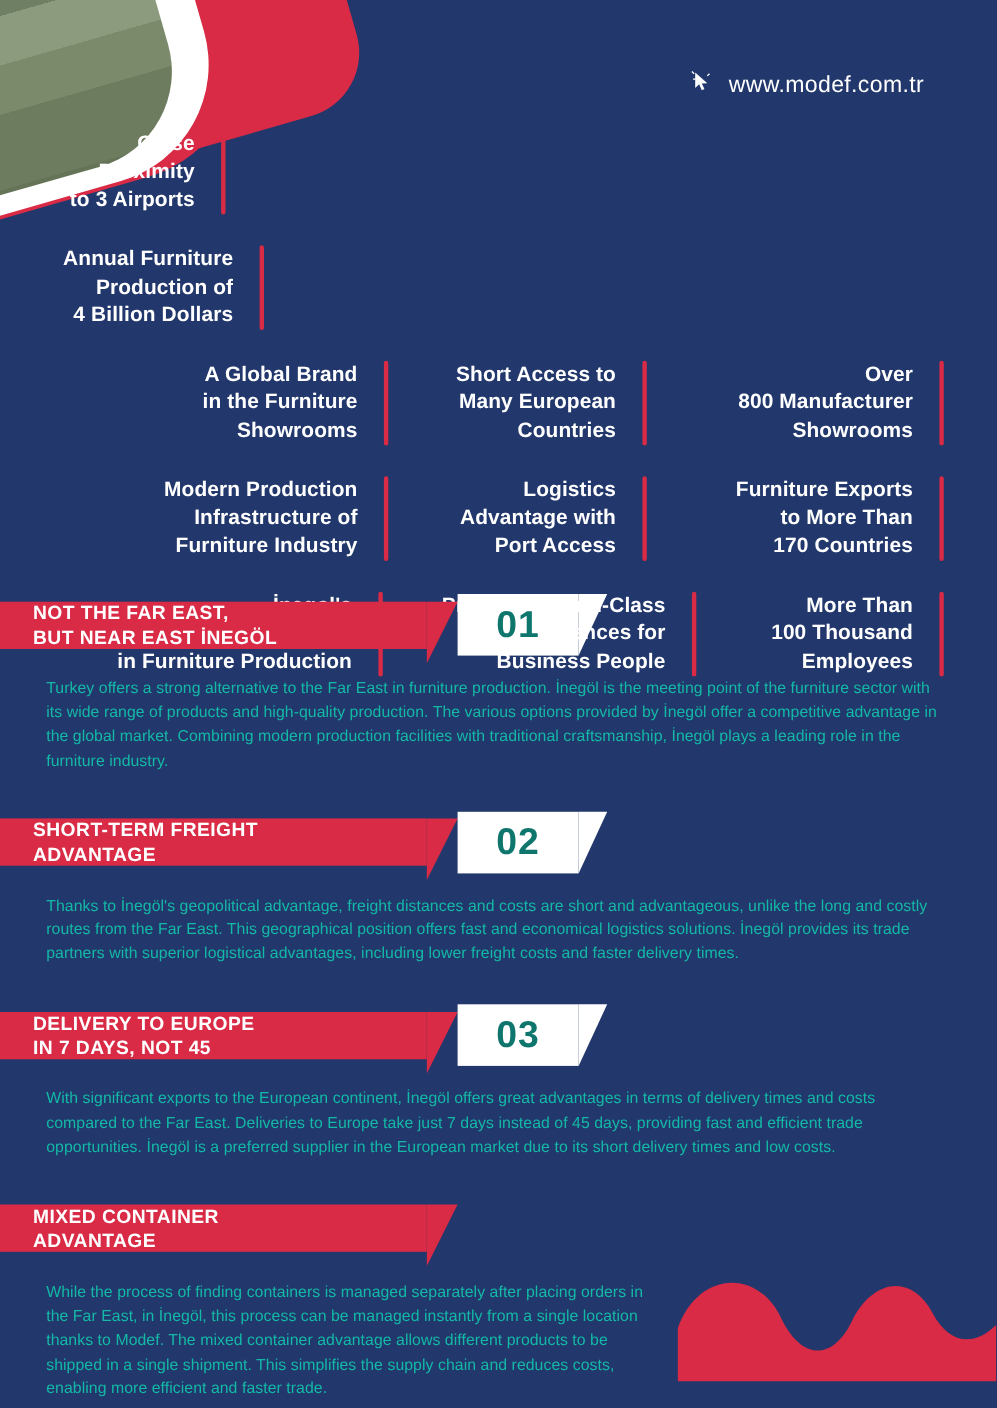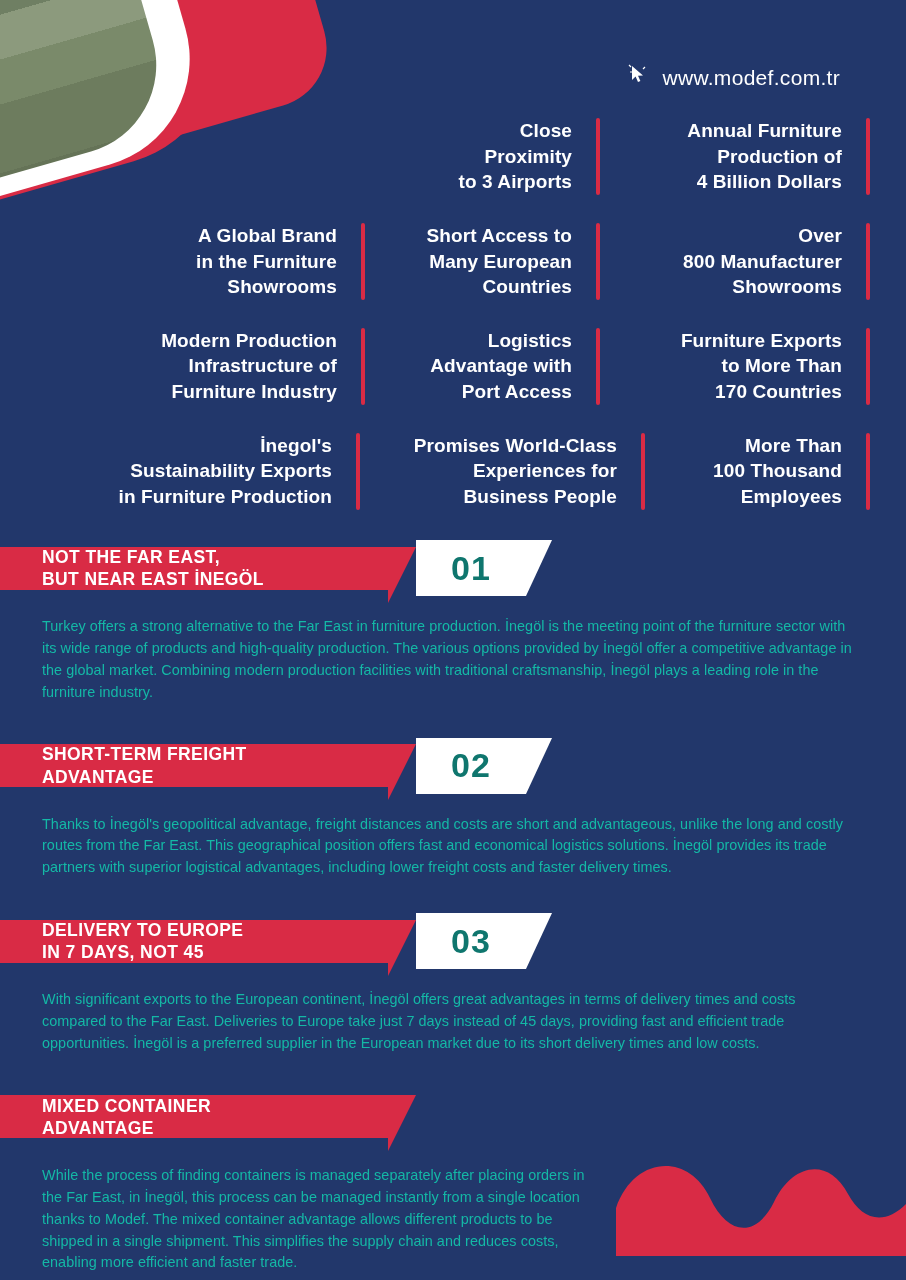--- a/index.html
+++ b/index.html
@@ -112,22 +112,22 @@
     letter-spacing: .1px;
   }
   .stat::after {
     content: "";
     position: absolute;
     right: 0; top: 14px; bottom: 14px;
     width: 4px;
     background: #d92b45;
     border-radius: 2px;
   }
-  .stat.last { margin-right: 36px; }
-  .row-a { margin-top: 4px; }
+  .stat.last { margin-right: 48px; }
+  .row-a { margin-top: 4px; flex-direction: column; }
 
   
   .sections {
     position: absolute;
     left: 0; top: 540px;
     width: 906px;
   }
   .section { position: relative; }
   .banner {
     position: relative;
@@ -135,21 +135,21 @@
     display: flex;
     align-items: center;
   }
   .banner-red {
     position: relative;
     background: #d92b45;
     height: 43px;
     width: 388px;
     display: flex;
     align-items: center;
-    padding-left: 42px;
+    padding-left: 30px;
   }
   .banner-red::after {
     content: "";
     position: absolute;
     right: -28px; top: 0;
     width: 0; height: 0;
     border-top: 56px solid #d92b45;
     border-right: 28px solid transparent;
   }
   .banner-title {

